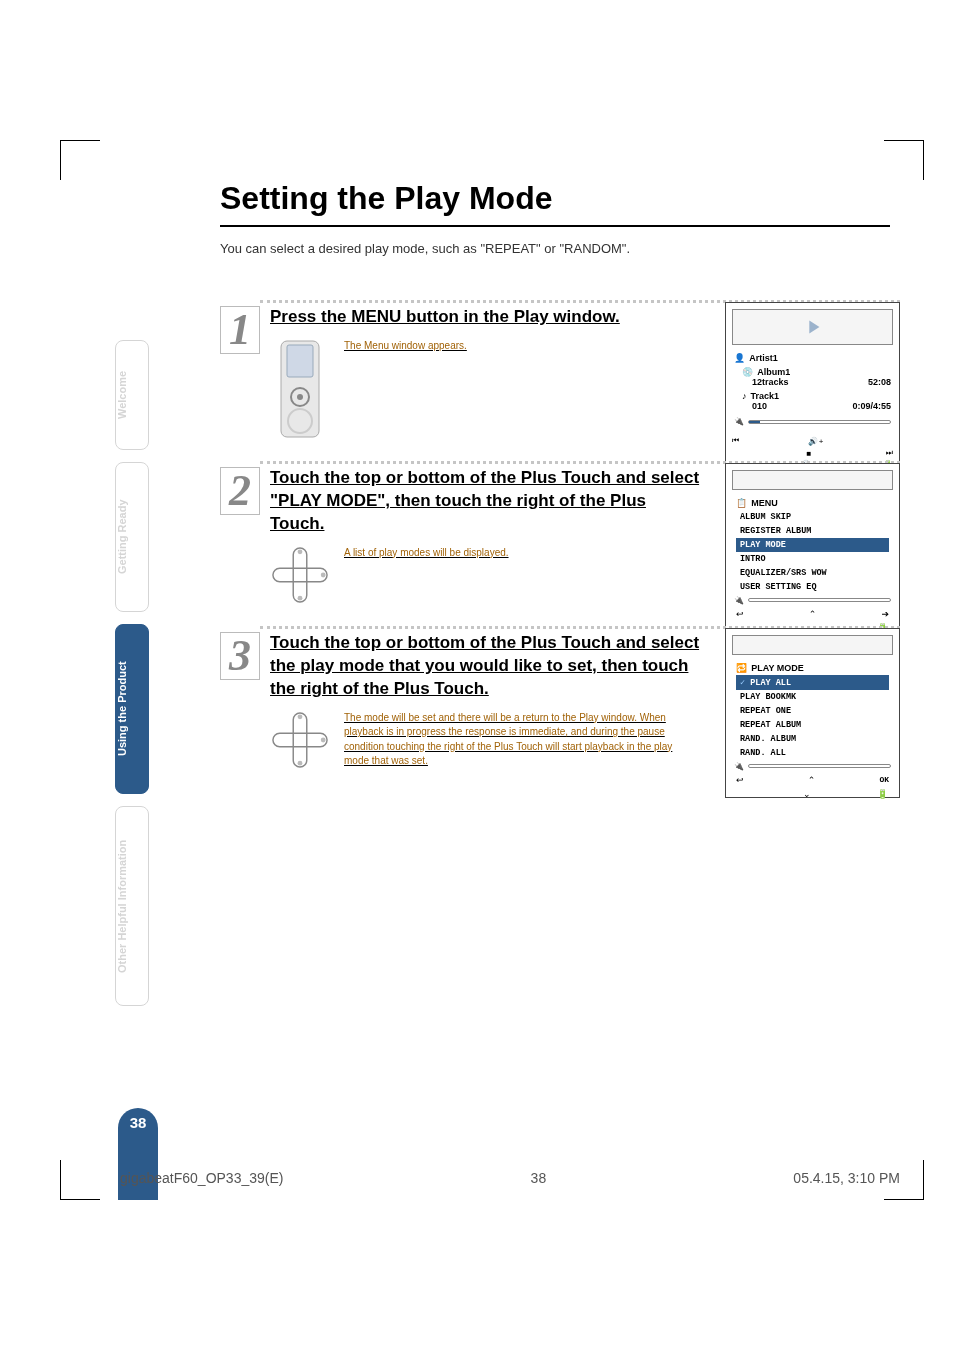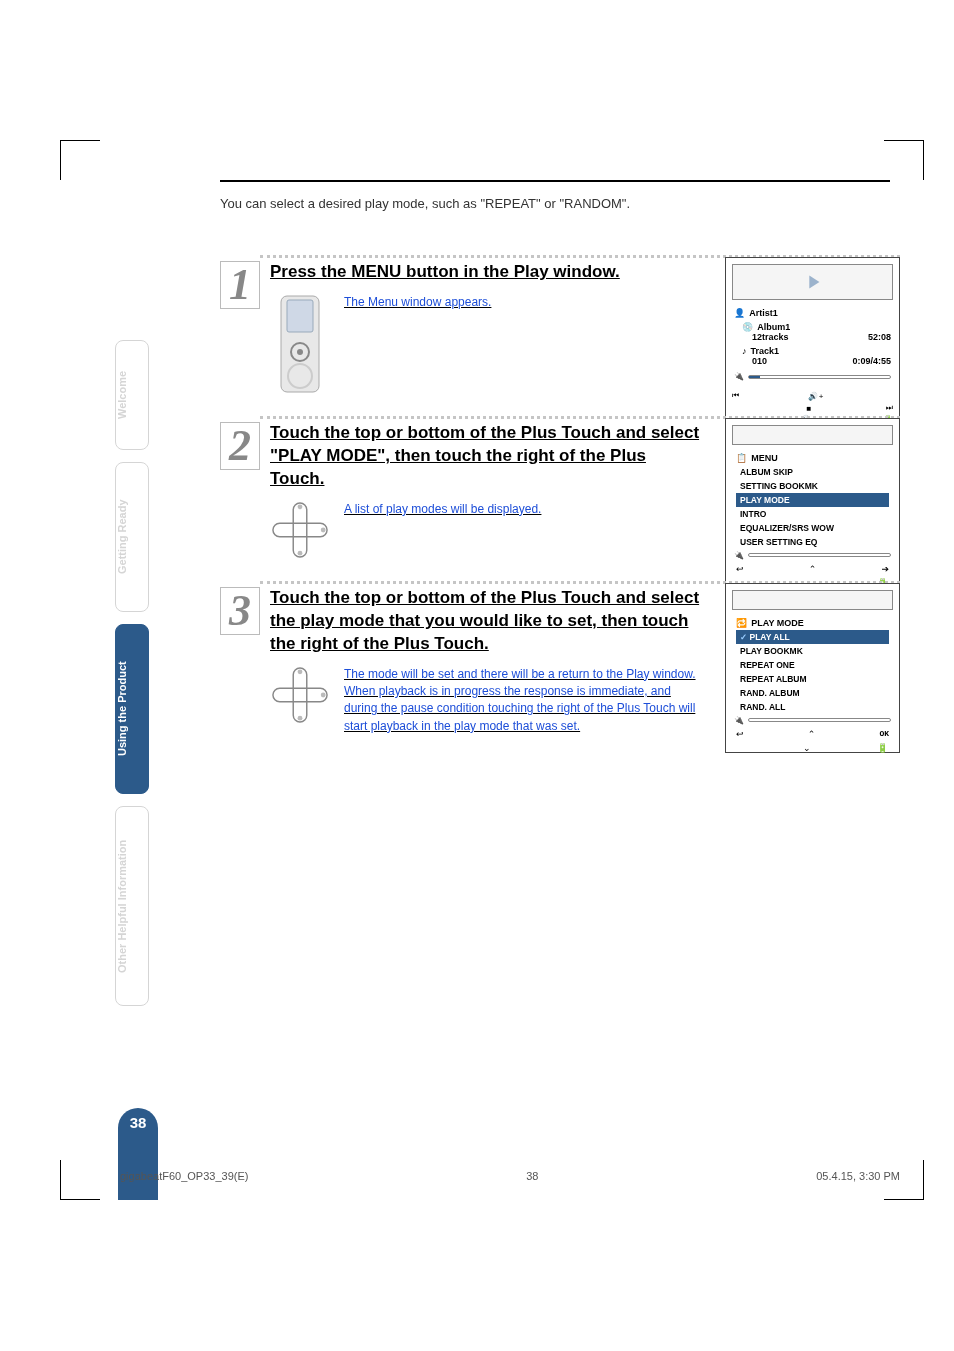--- a/index.html
+++ b/index.html
@@ -130,23 +130,23 @@
   }
   .step-row { display: flex; gap: 14px; align-items: flex-start; }
   .icon-box {
     width: 60px;
     flex-shrink: 0;
     display: flex;
     align-items: center;
     justify-content: center;
   }
   .step-text {
-    font-size: 12px;
+    font-size: 10px;
     line-height: 1.45;
-    color: #1d4ed8;
+    color: #a16207;
   }
   .remote-svg {
     width: 50px;
     height: 100px;
   }
   .plus-svg {
     width: 58px;
     height: 58px;
   }
   .screen {
@@ -175,29 +175,29 @@
   .screen-footer {
     margin-top: 4px;
     padding: 4px 6px 2px;
     display: flex;
     flex-direction: column;
     gap: 2px;
   }
   .sf-row { display:flex; justify-content:space-between; font-size:8px; align-items:center;}
   .screen-menu-title { font-weight:bold; padding: 2px 10px; display:flex; align-items:center; gap:4px;}
   .screen-list { padding: 0 10px; }
-  .screen-list-item { font-size:8.5px; font-weight:bold; padding:2px 4px; }
+  .screen-list-item { font-size:8.5px; font-weight:bold; padding:2px 4px;font-family:Liberation Mono, monospace; }
   .screen-list-item.sel { background:#2c5a8a; color:#fff; }
   .screen-list2 { padding: 0 10px; }
   .footer-meta {
     position: absolute;
     left: 120px;
     top: 1170px;
     width: 780px;
-    font-size: 11px;
+    font-size: 14px;
     color: #555;
     display: flex;
     justify-content: space-between;
   }
   .crop-tl,.crop-tr,.crop-bl,.crop-br,.crop-ml,.crop-mr{
     position:absolute; width:40px; height:40px;
   }
   .crop-tl{top:140px; left:60px; border-top:1px solid #000; border-left:1px solid #000;}
   .crop-tr{top:140px; right:30px; border-top:1px solid #000; border-right:1px solid #000;}
   .crop-bl{top:1160px; left:60px; border-bottom:1px solid #000; border-left:1px solid #000;}
@@ -221,20 +221,21 @@
   <div class="tab h1">Welcome</div>
   <div class="tab h2">Getting Ready</div>
   <div class="tab h3 active">Using the Product</div>
   <div class="tab h4">Other Helpful Information</div>
 </div>
 
 <div class="page-badge">38</div>
 <div class="page-badge-tail"></div>
 
 <div class="page">
+  <h1 class="main-title">Setting the Play Mode</h1>
   <hr class="title-rule">
   <p class="intro">You can select a desired play mode, such as "REPEAT" or "RANDOM".</p>
 
   <div class="step">
     <div class="dotted"></div>
     <div class="stepnum">1</div>
     <div class="step-body">
       <div class="step-heading">Press the MENU button in the Play window.</div>
       <div class="step-row">
         <div class="icon-box">
@@ -322,21 +323,21 @@
     </div>
 
     <div class="screen screen2">
       <div class="screen-lcd" style="height:20px;"></div>
       <div class="screen-menu-title">
           <span class="tiny-icon">📋</span>
           <span>MENU</span>
         </div>
       <div class="screen-list">
         <div class="screen-list-item">ALBUM SKIP</div>
-        <div class="screen-list-item">SETTING BOOKMK</div>
+        <div class="screen-list-item">REGISTER ALBUM</div>
         <div class="screen-list-item sel">PLAY MODE</div>
         <div class="screen-list-item">INTRO</div>
         <div class="screen-list-item">EQUALIZER/SRS WOW</div>
         <div class="screen-list-item">USER SETTING EQ</div>
       </div>
       <div class="bar-area">
           <span>🔌</span>
           <div class="bar"></div>
         </div>
       <div class="caret-box">
@@ -400,14 +401,14 @@
           <span>🔋</span>
         </div>
     </div>
   </div>
 
 </div>
 
 <div class="footer-meta">
   <span>gigabeatF60_OP33_39(E)</span>
   <span>38</span>
-  <span>05.4.15, 3:30 PM</span>
+  <span>05.4.15, 3:10 PM</span>
 </div>
 
 </body></html>

